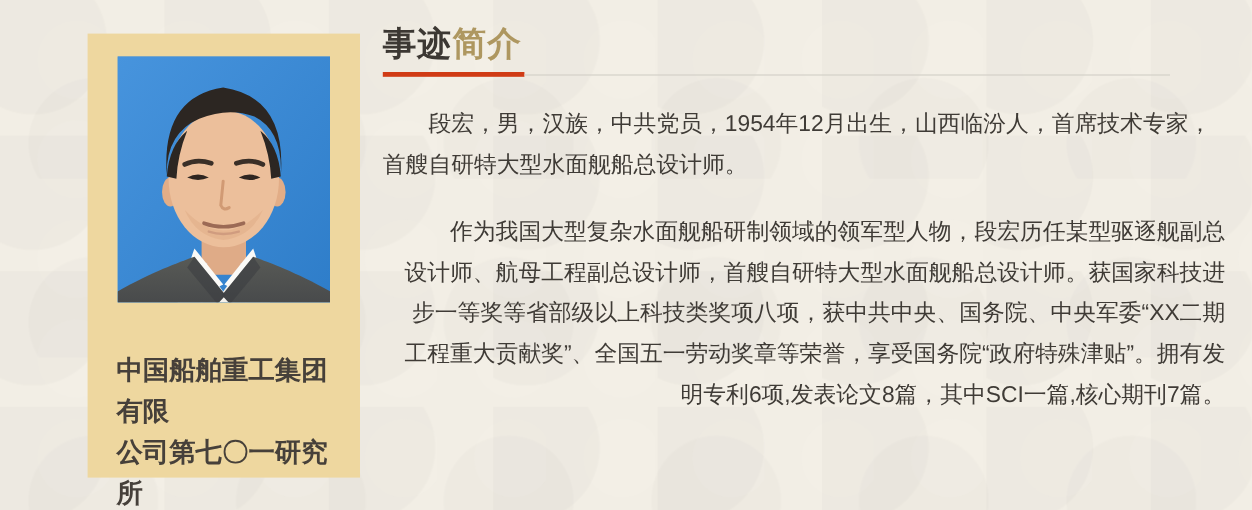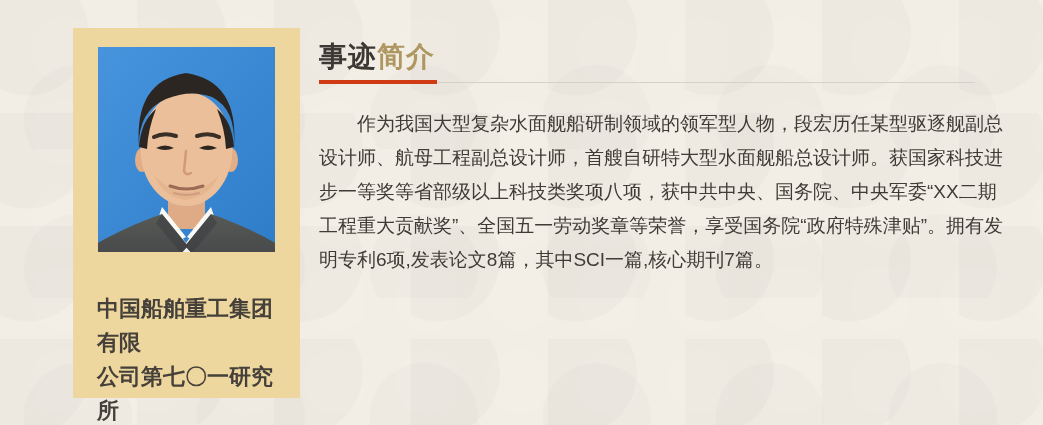--- a/index.html
+++ b/index.html
@@ -60,21 +60,20 @@
     position:absolute;
     left:319px;top:18px;
     width:702px;
   }
   .title{
     font-size:28px;
     font-weight:bold;
     line-height:38px;
     color:var(--title-dark);
     letter-spacing:1px;
-    margin-top:20px;
   }
   .title .accent{color:var(--title-accent);}
   .rule{
     display:flex;
     align-items:center;
     margin-top:4px;
     height:4px;
   }
   .rule-red{
     width:118px;height:4px;
@@ -163,20 +162,22 @@
 首艘自研特大型水面舰
 船总设计师，研究员</div>
   </aside>
 
   <main class="content">
     <h1 class="title"><span>事迹</span><span class="accent">简介</span></h1>
     <div class="rule">
       <span class="rule-red"></span>
       <span class="rule-gray"></span>
     </div>
+    <p class="para">段宏，男，汉族，中共党员，1954年12月出生，山西临汾人，首席技术专家，
+首艘自研特大型水面舰船总设计师。</p>
     <p class="para">作为我国大型复杂水面舰船研制领域的领军型人物，段宏历任某型驱逐舰副总
 设计师、航母工程副总设计师，首艘自研特大型水面舰船总设计师。获国家科技进
 步一等奖等省部级以上科技类奖项八项，获中共中央、国务院、中央军委“XX二期
 工程重大贡献奖”、全国五一劳动奖章等荣誉，享受国务院“政府特殊津贴”。拥有发
 明专利6项,发表论文8篇，其中SCI一篇,核心期刊7篇。</p>
   </main>
 
 </div>
 
 </body></html>

